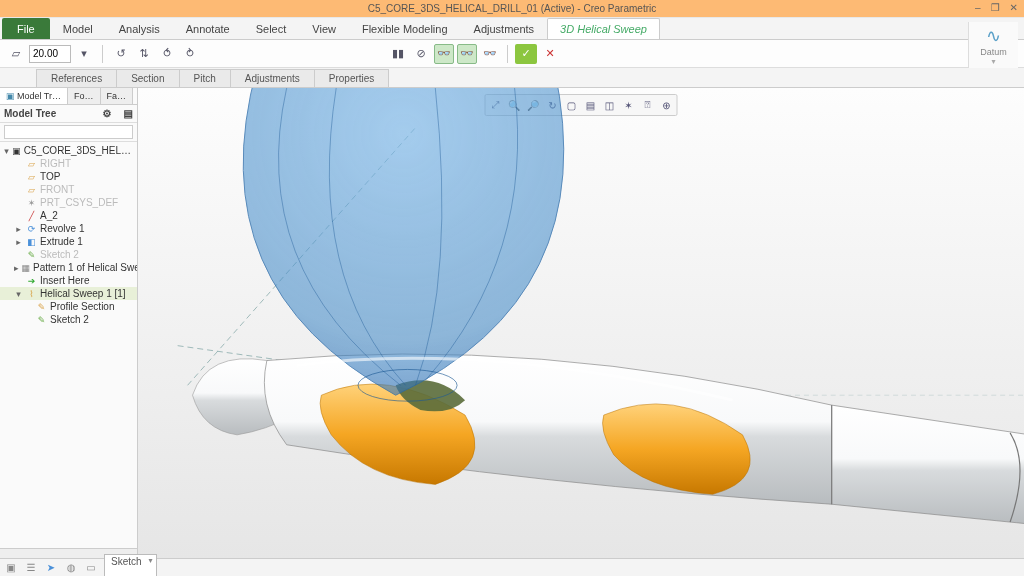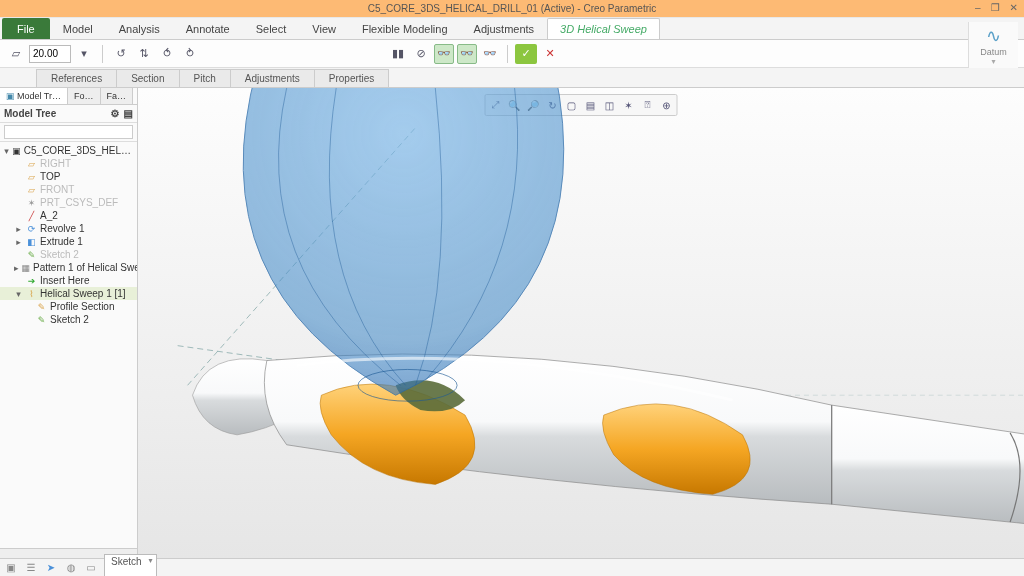--- a/index.html
+++ b/index.html
@@ -34,21 +34,21 @@
   .subtabs .stab + .stab { border-left: none; }
 
   
   .main { flex: 1; display: flex; min-height: 0; }
 
   
   .tree-panel { width: 138px; background: #fafafa; border-right: 1px solid #ccc; display:flex; flex-direction:column; font-size:10px; }
   .tree-tabs { display:flex; border-bottom:1px solid #ccc; }
   .tree-tabs .tt { flex:0 0 auto; padding:3px 6px; border-right:1px solid #ccc; background:#eee; cursor:pointer; font-size:9px; }
   .tree-tabs .tt.active { background:#fff; }
-  .tree-header { padding: 3px 4px; font-weight: bold; color:#444; border-bottom:1px solid #ddd; display:flex; align-items:center; gap:4px;}
+  .tree-header { padding: 3px 4px; font-weight: bold; color:#444; border-bottom:1px solid #ddd; display:flex; align-items:center; gap:12px;}
   .tree-search { padding:2px 4px; border-bottom:1px solid #ddd;}
   .tree-search input { width: 100%; height:14px; border:1px solid #ccc; font-size:9px; padding:0 2px;}
   .tree-body { flex:1; overflow:auto; padding: 2px 0;}
   .tree-row { display:flex; align-items:center; gap:3px; padding: 1px 4px; cursor:pointer; white-space:nowrap; }
   .tree-row .exp { width:9px; font-size:9px; color:#666; text-align:center; }
   .tree-row .ico { width:11px; height:11px; display:inline-flex; align-items:center; justify-content:center; font-size:9px;}
   .tree-row.dim { color:#bbb; }
   .tree-row.hl { background:#e8f0d8; }
   .indent-1 { padding-left: 14px; }
   .indent-2 { padding-left: 24px; }

